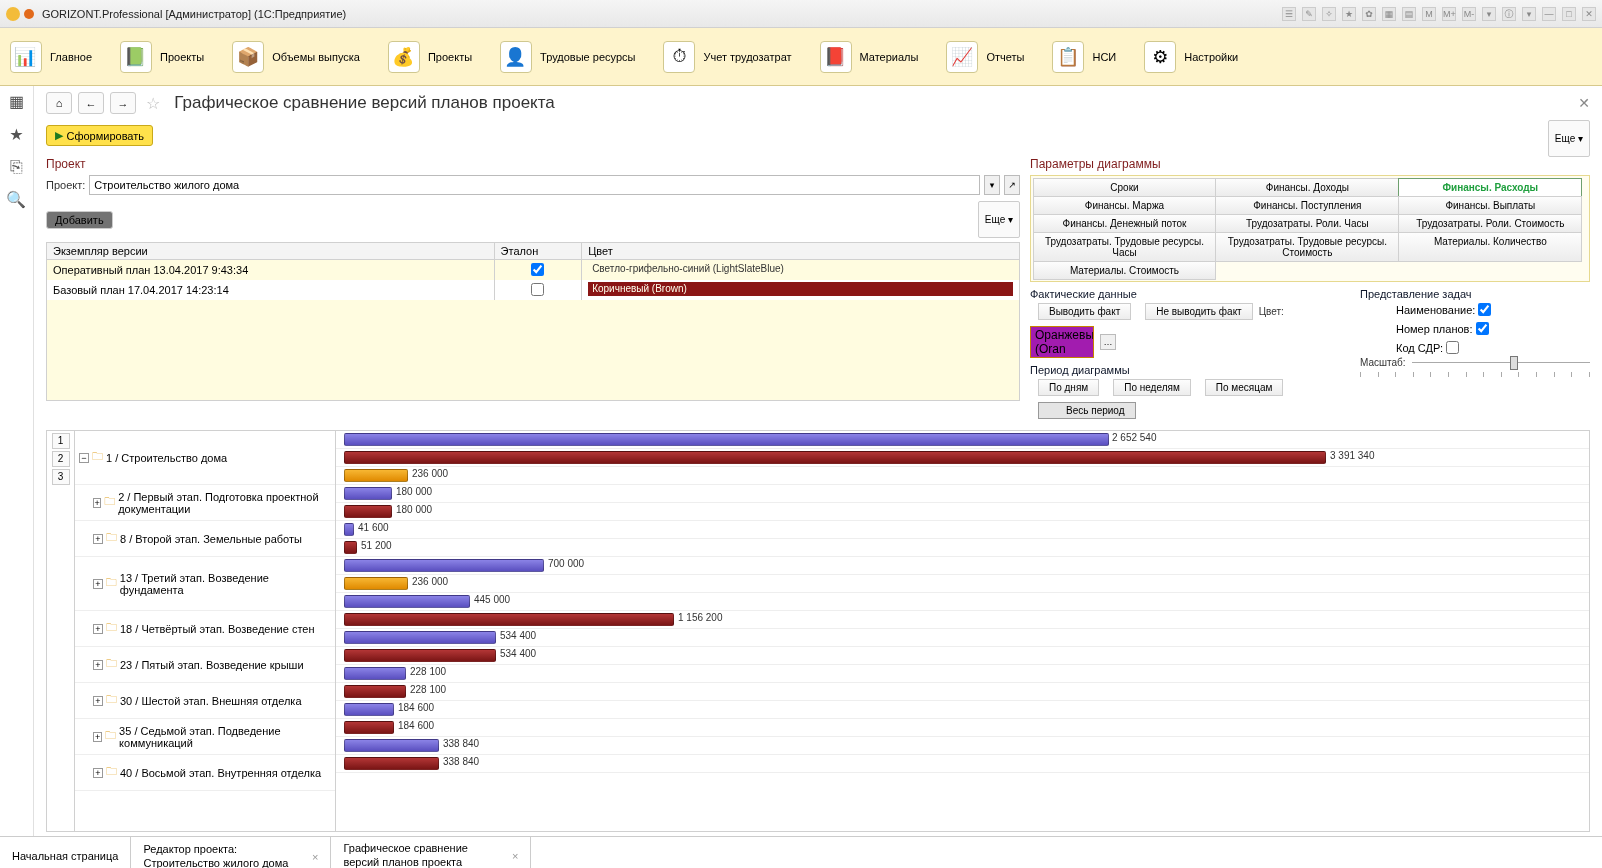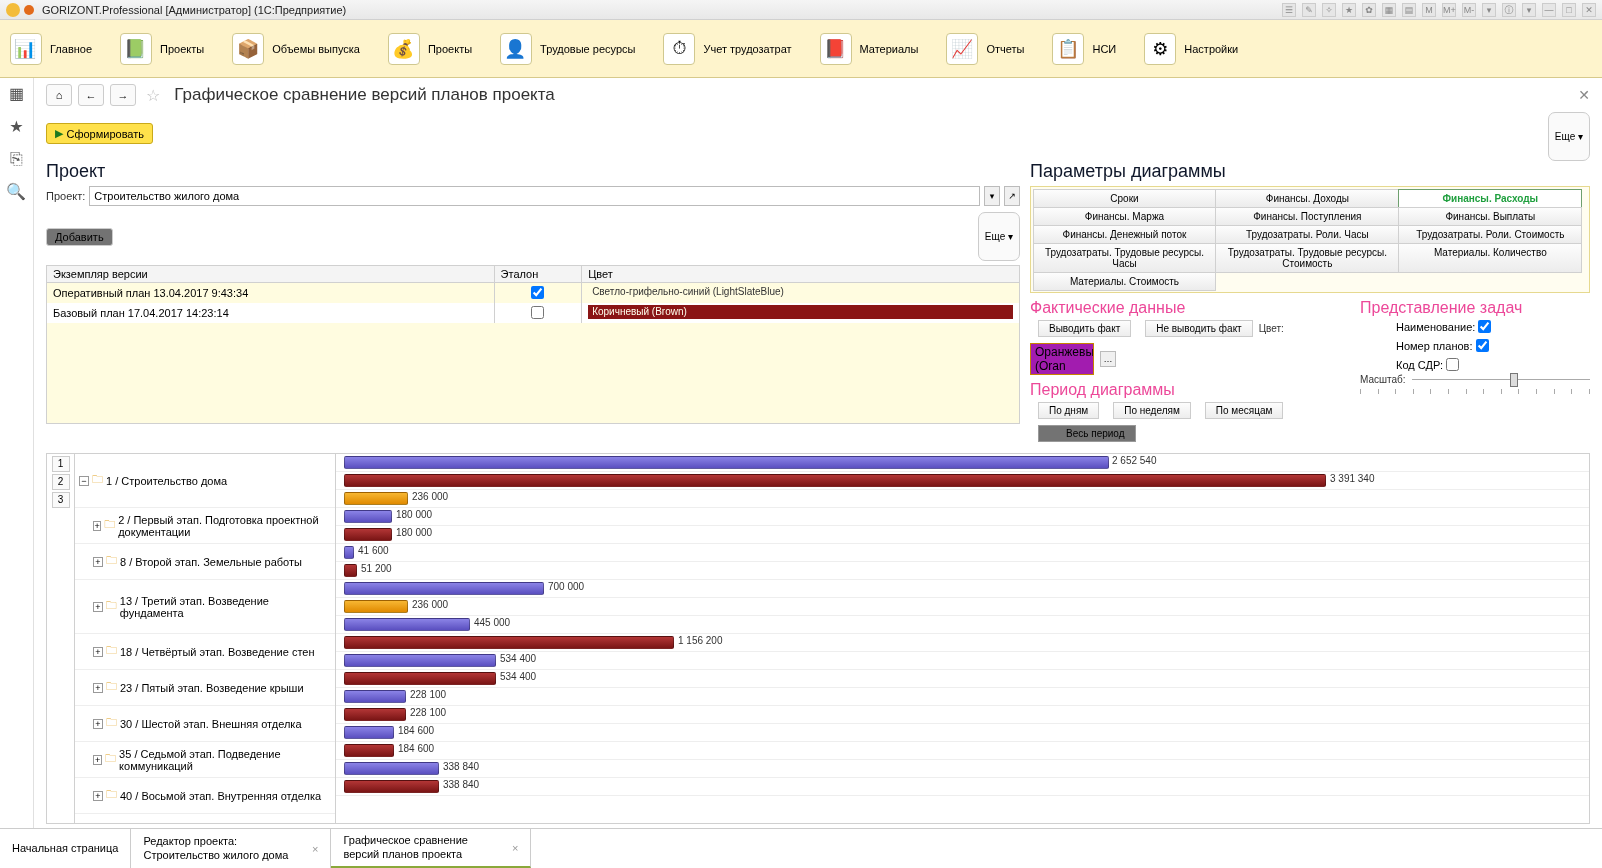--- a/index.html
+++ b/index.html
@@ -1,58 +1,58 @@
 <!DOCTYPE html>
 <html><head>
 <meta charset="utf-8">
 <style>
 * { box-sizing: border-box; margin: 0; padding: 0; font-family: Arial, Helvetica, sans-serif; font-size: 11px; }
 body { background: #fff; width: 1602px; height: 868px; overflow: hidden; }
-.titlebar { height: 20px; background: linear-gradient(#f5f5f5,#e8e8e8); border-bottom: 1px solid #d0d0d0; display:flex; align-items:center; padding: 0 6px; gap:4px; }
+.titlebar { height: 28px; background: linear-gradient(#f5f5f5,#e8e8e8); border-bottom: 1px solid #d0d0d0; display:flex; align-items:center; padding: 0 6px; gap:4px; }
 .titlebar .tc { width:14px; height:14px; border-radius:50%; display:inline-block; }
 .titlebar .title-text { margin-left:4px; color:#222; }
 .titlebar .right-icons { margin-left:auto; display:flex; gap:6px; }
 .titlebar .right-icons span { width:14px; height:14px; background:#e6e6e6; border:1px solid #ccc; display:inline-block; font-size:9px; text-align:center; line-height:12px; color:#888; }
 .ribbon { height: 58px; background:#fef4cc; border-bottom:1px solid #d7c98b; display:flex; align-items:center; padding: 0 10px; gap:28px; }
 .ribbon .rib-item { display:flex; align-items:center; gap:8px; cursor:pointer; }
 .ribbon .rib-icon { width:32px; height:32px; background:#fff; border:1px solid #d0c88f; border-radius:4px; display:flex; align-items:center; justify-content:center; font-size:18px; }
 .content { display:flex; height: calc(868px - 20px - 58px - 40px); }
 .leftbar { width:34px; border-right:1px solid #e0e0e0; display:flex; flex-direction:column; align-items:center; padding-top:6px; gap:14px; }
 .leftbar span { font-size:16px; color:#555; cursor:pointer; }
 .main { flex:1; padding: 6px 12px 4px 12px; display:flex; flex-direction:column; overflow:hidden; }
 .crumb-row { display:flex; align-items:center; gap:6px; margin-bottom:6px; }
 .nav-btn { border:1px solid #ccc; background:#fafafa; width:26px; height:22px; display:flex; align-items:center; justify-content:center; cursor:pointer; border-radius:3px; }
 .page-title { font-size:17px; color:#333; margin-left:4px; }
 .close-x { margin-left:auto; font-size:14px; color:#888; cursor:pointer; }
 .form-btn { background:#ffe14b; border:1px solid #c9a91a; padding:3px 8px; display:inline-flex; align-items:center; gap:3px; cursor:pointer; border-radius:3px; margin-bottom:6px; }
-.more-btn { margin-left:auto; border:1px solid #ccc; background:#fafafa; padding:18px 6px; cursor:pointer; border-radius:7px; font-size:10px; }
+.more-btn { margin-left:auto; border:1px solid #ccc; background:#fafafa; padding:12px 6px; cursor:pointer; border-radius:2px; font-size:10px; }
 .top-area { display:flex; gap:10px; }
 .top-left { flex:1; min-width:0; }
 .top-right { width:560px; }
-.section-title { color:#0f172a; font-size:18px; font-weight:normal; margin-bottom:4px; }
+.section-title { color:#7f1d1d; font-size:12px; font-weight:normal; margin-bottom:4px; }
 .proj-row { display:flex; align-items:center; gap:4px; margin-bottom:6px; }
 .proj-row label { color:#333; }
 .proj-input { flex:1; border:1px solid #bbb; height:20px; padding:0 4px; background:#fff; }
 .pick-btn { width:16px; height:20px; border:1px solid #bbb; background:#f0f0f0; cursor:pointer; font-size:9px; text-align:center; line-height:18px; }
 .add-row { display:flex; align-items:center; margin-bottom:4px; }
 .add-btn { border:1px solid #ccc; background:#737373; padding:2px 8px; cursor:pointer; border-radius:3px; }
 .versions-table { border:1px solid #d0d0d0; width:100%; border-collapse:collapse; }
 .versions-table th, .versions-table td { border-right:1px solid #d0d0d0; padding:2px 6px; text-align:left; font-weight:normal; }
 .versions-table th { background:#f4f4f4; border-bottom:1px solid #d0d0d0; }
 .versions-table tr:nth-child(1) td { background:#fffce0; }
 .versions-table .ver-body { height:100px; }
 .color-swatch { display:inline-block; width:100%; height:14px; background:#8a1515; color:#fff; padding:0 4px; font-size:10px; line-height:14px; overflow:hidden; }
 .param-box { border:1px solid #e6d98f; padding:2px; background:#fffdf0; }
 .param-grid { display:flex; flex-wrap:wrap; }
 .param-btn { width:33.2%; border:1px solid #d0d0d0; background:linear-gradient(#fdfdfd,#ececec); padding:3px 0; text-align:center; cursor:pointer; font-size:10px; margin:-0.5px; }
 .param-btn.active { border:1px solid #6ea06e; color:#1f9f3e; background:#fff; font-weight:bold; }
-.sub-title { color:#ec4899; font-size:16px; margin-top:6px; margin-bottom:3px; }
+.sub-title { color:#0f172a; font-size:11px; margin-top:6px; margin-bottom:3px; }
 .fact-row, .period-row, .repr-row { display:flex; align-items:center; gap:6px; flex-wrap:wrap; margin-bottom:3px; }
 .small-btn { border:1px solid #ccc; background:linear-gradient(#fdfdfd,#ededed); padding:2px 10px; cursor:pointer; font-size:10px; border-radius:0;margin-left:8px; }
-.small-btn.active { background:#737373; border:1px solid #999;padding-left:27px; }
+.small-btn.active { background:#e5e5e5; border:1px solid #999;padding-left:27px; }
 .color-label { font-size:10px; color:#333; }
 .color-box { background:#a21caf; border:1px solid #c78300; padding:1px 4px; font-size:12px; width:64px; overflow:hidden; display:inline-block; }
 .checkbox-lbl { font-size:10px; display:flex; align-items:center; gap:3px;margin-left:36px; }
 .scale-row { display:flex; align-items:center; gap:6px; margin-top:2px; }
 .slider { flex:1; height:10px; position:relative; }
 .slider::before { content:""; position:absolute; top:4px; left:0; right:0; border-top:1px solid #aaa; }
 .slider .thumb { position:absolute; top:-2px; left:55%; width:8px; height:14px; background:#ddd; border:1px solid #777; }
 .ticks { display:flex; justify-content:space-between; margin-top:4px; }
 .ticks span { width:1px; height:5px; background:#aaa; display:inline-block; }
 .gantt-wrap { margin-top:8px; border:1px solid #d0d0d0; display:flex; overflow:hidden; flex:1; }

